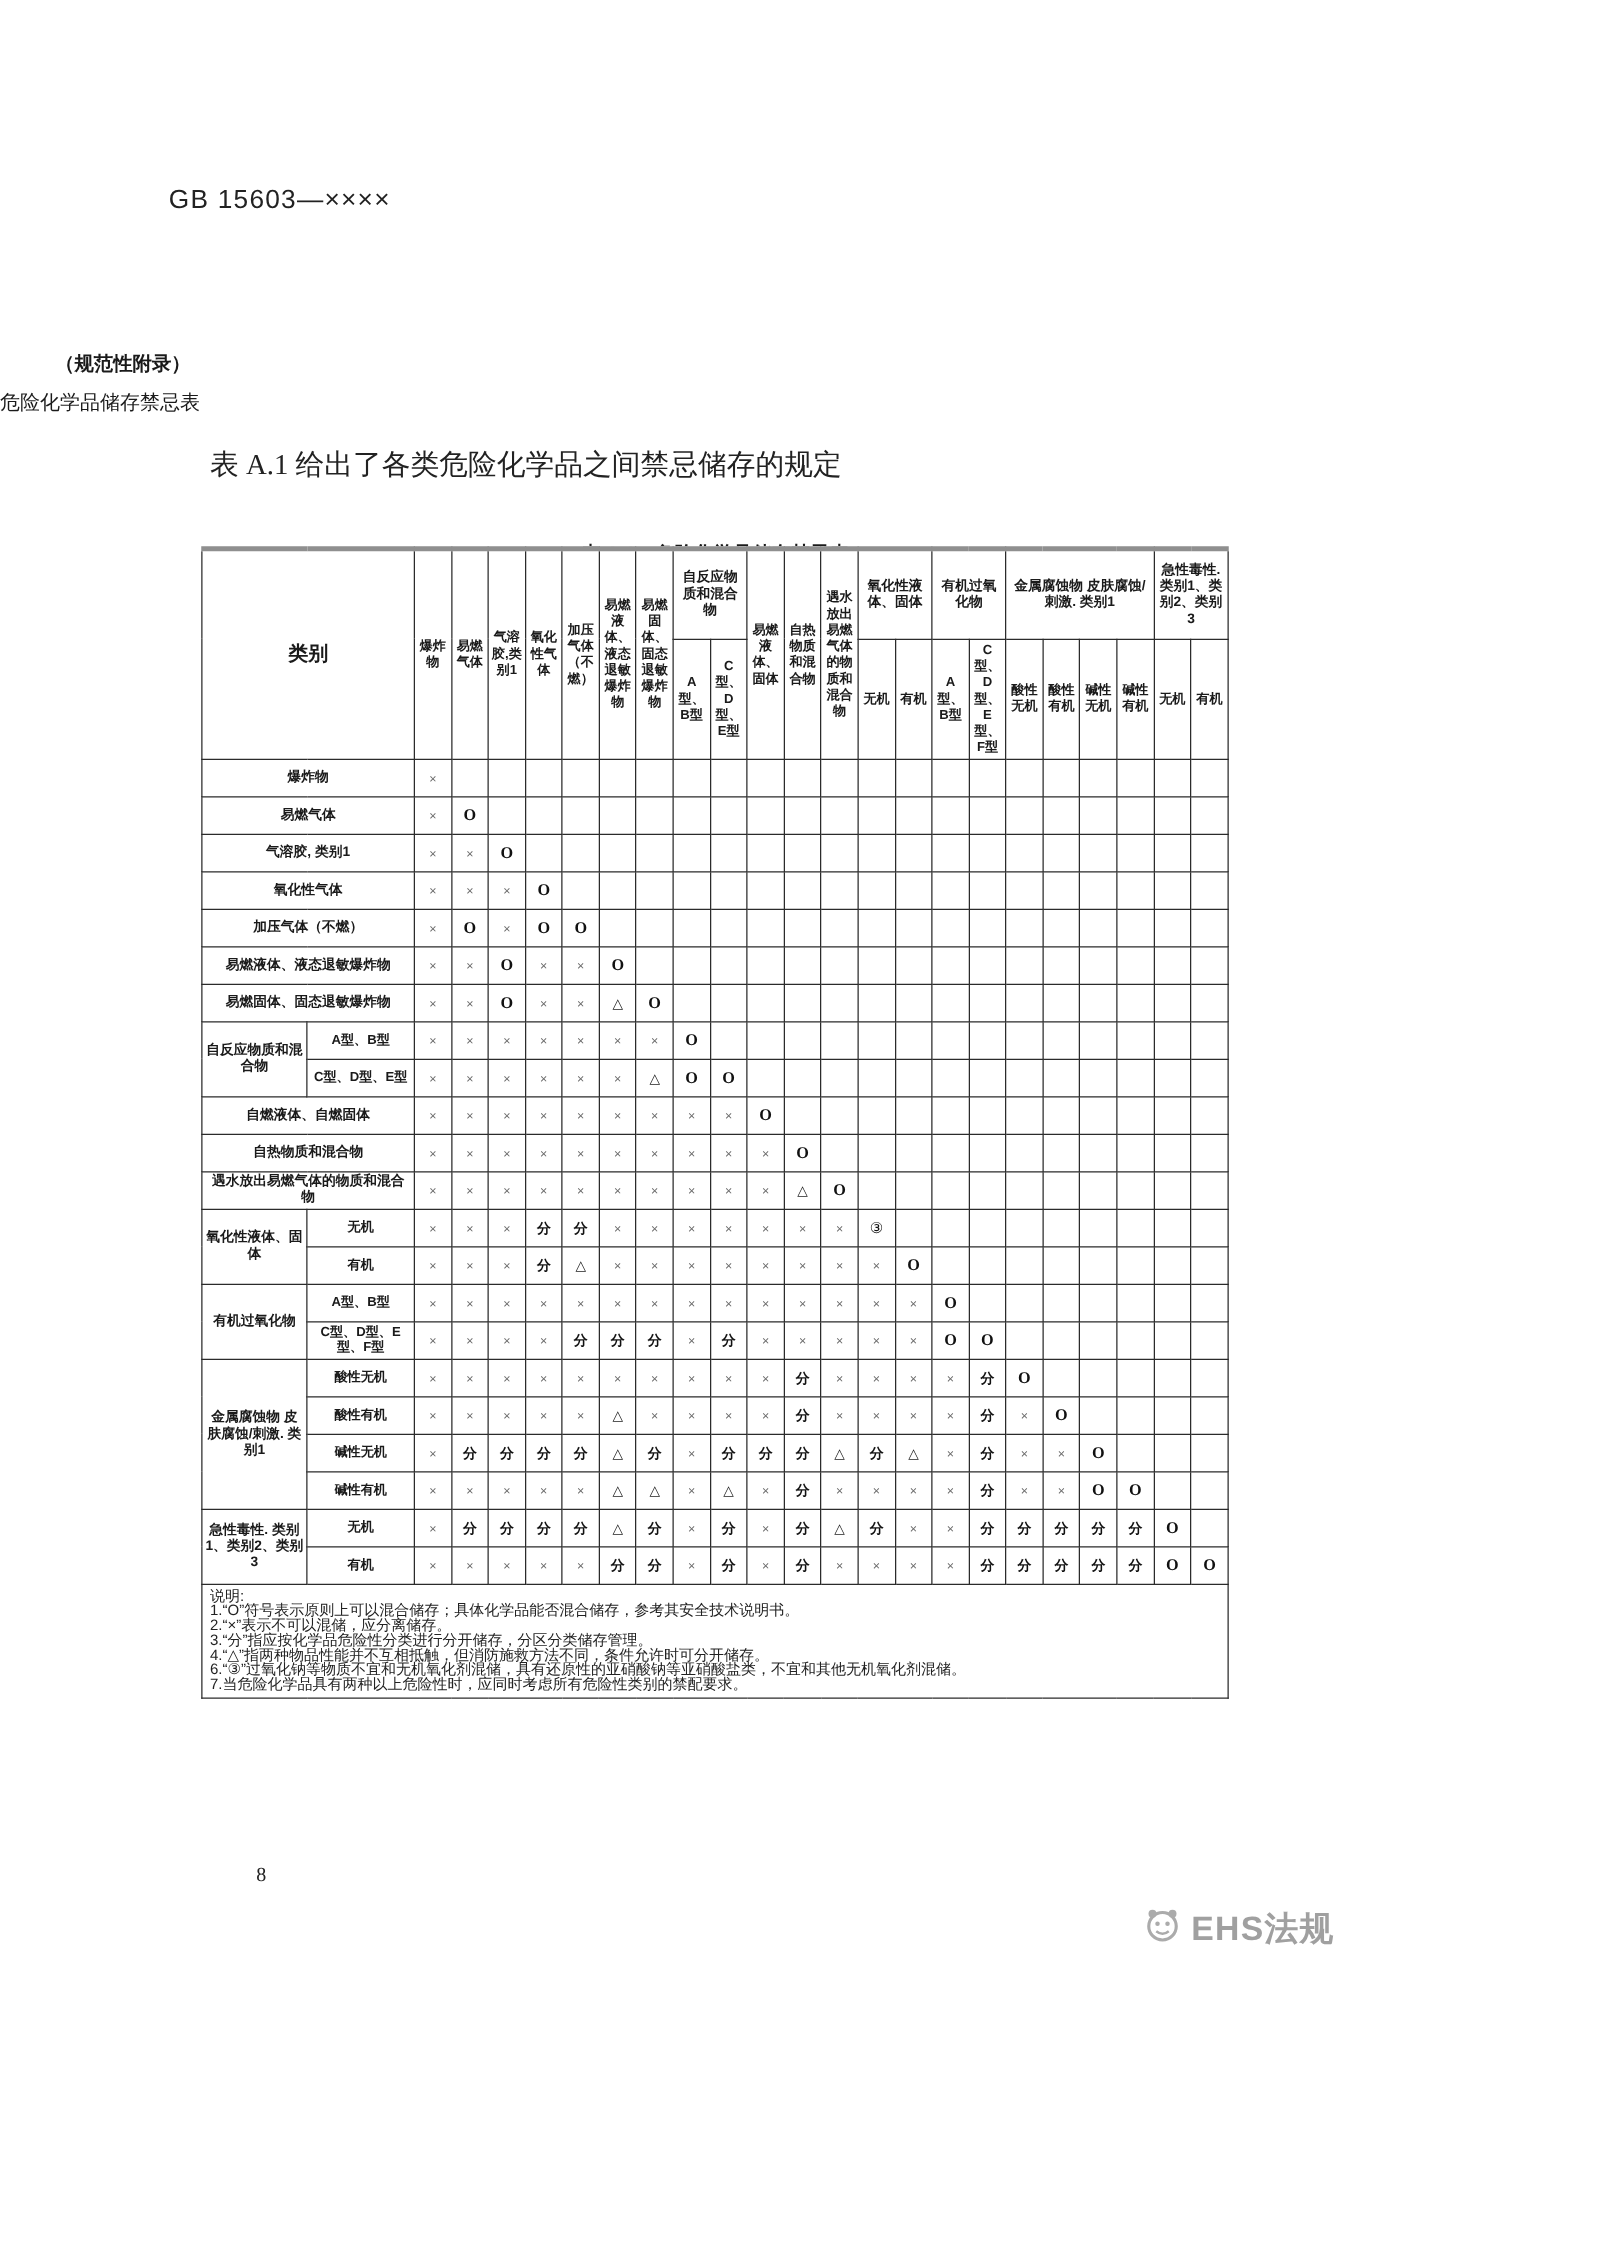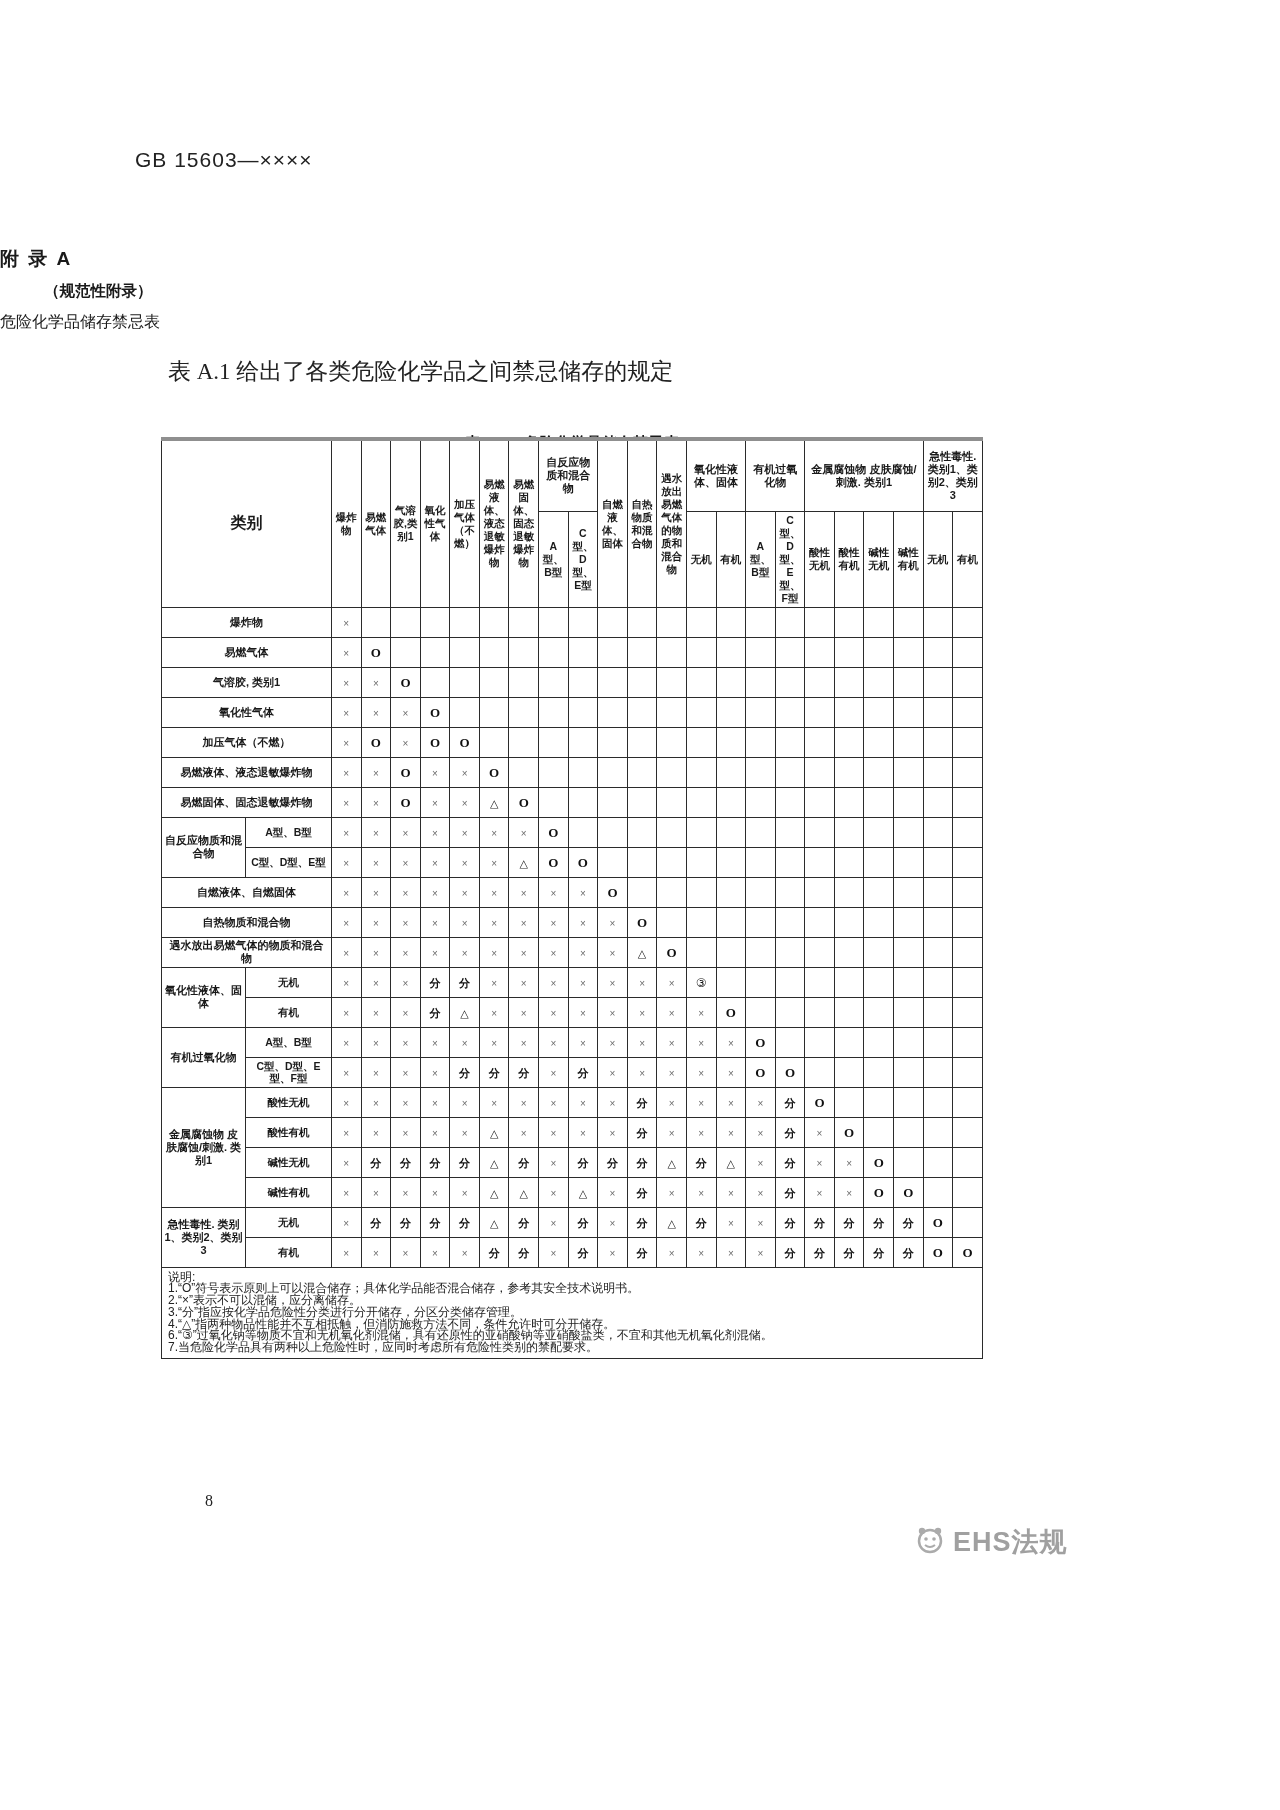--- a/index.html
+++ b/index.html
@@ -41,21 +41,20 @@
             font-family:"Liberation Serif","DejaVu Serif",serif;color:#222;}
   .watermark{position:absolute;left:912px;top:1522px;display:flex;align-items:center;gap:5px;color:#9c9c9c;}
   .watermark .wm-text{font-size:27px;font-weight:bold;letter-spacing:1px;color:#a0a0a0;}
 </style>
 </head>
 <body>
 
 <div class="page">
   <div class="gb-header">GB 15603—××××</div>
 
-  <div class="t1">附 录 A</div>
   <div class="t2">（规范性附录）</div>
   <div class="t3">危险化学品储存禁忌表</div>
 
   <div class="intro">表 A.1 给出了各类危险化学品之间禁忌储存的规定</div>
   <div class="caption">表 A.1　危险化学品储存禁忌表</div>
 
   <div class="tablewrap">
     <table>
       <colgroup>
         <col style="width:84px">
@@ -87,21 +86,21 @@
           <tr class="r1">
             <th class="corner" rowspan="2" colspan="2">类别</th>
             <th class="vhead" rowspan="2">爆炸物</th>
             <th class="vhead" rowspan="2">易燃气体</th>
             <th class="vhead" rowspan="2">气溶胶,类别1</th>
             <th class="vhead" rowspan="2">氧化性气体</th>
             <th class="vhead" rowspan="2">加压气体（不燃）</th>
             <th class="vhead" rowspan="2">易燃液体、液态退敏爆炸物</th>
             <th class="vhead" rowspan="2">易燃固体、固态退敏爆炸物</th>
             <th class="ghead" colspan="2">自反应物质和混合物</th>
-            <th class="vhead" rowspan="2">自燃液体、固体</th>
+            <th class="vhead" rowspan="2">易燃液体、固体</th>
             <th class="vhead" rowspan="2">自热物质和混合物</th>
             <th class="vhead" rowspan="2">遇水放出易燃气体的物质和混合物</th>
             <th class="ghead" colspan="2">氧化性液体、固体</th>
             <th class="ghead" colspan="2">有机过氧化物</th>
             <th class="ghead" colspan="4">金属腐蚀物 皮肤腐蚀/刺激. 类别1</th>
             <th class="ghead" colspan="2">急性毒性. 类别1、类别2、类别3</th>
           </tr>
           <tr class="r2">
             <th class="vhead">A型、B型</th>
             <th class="vhead">C型、D型、E型</th>

